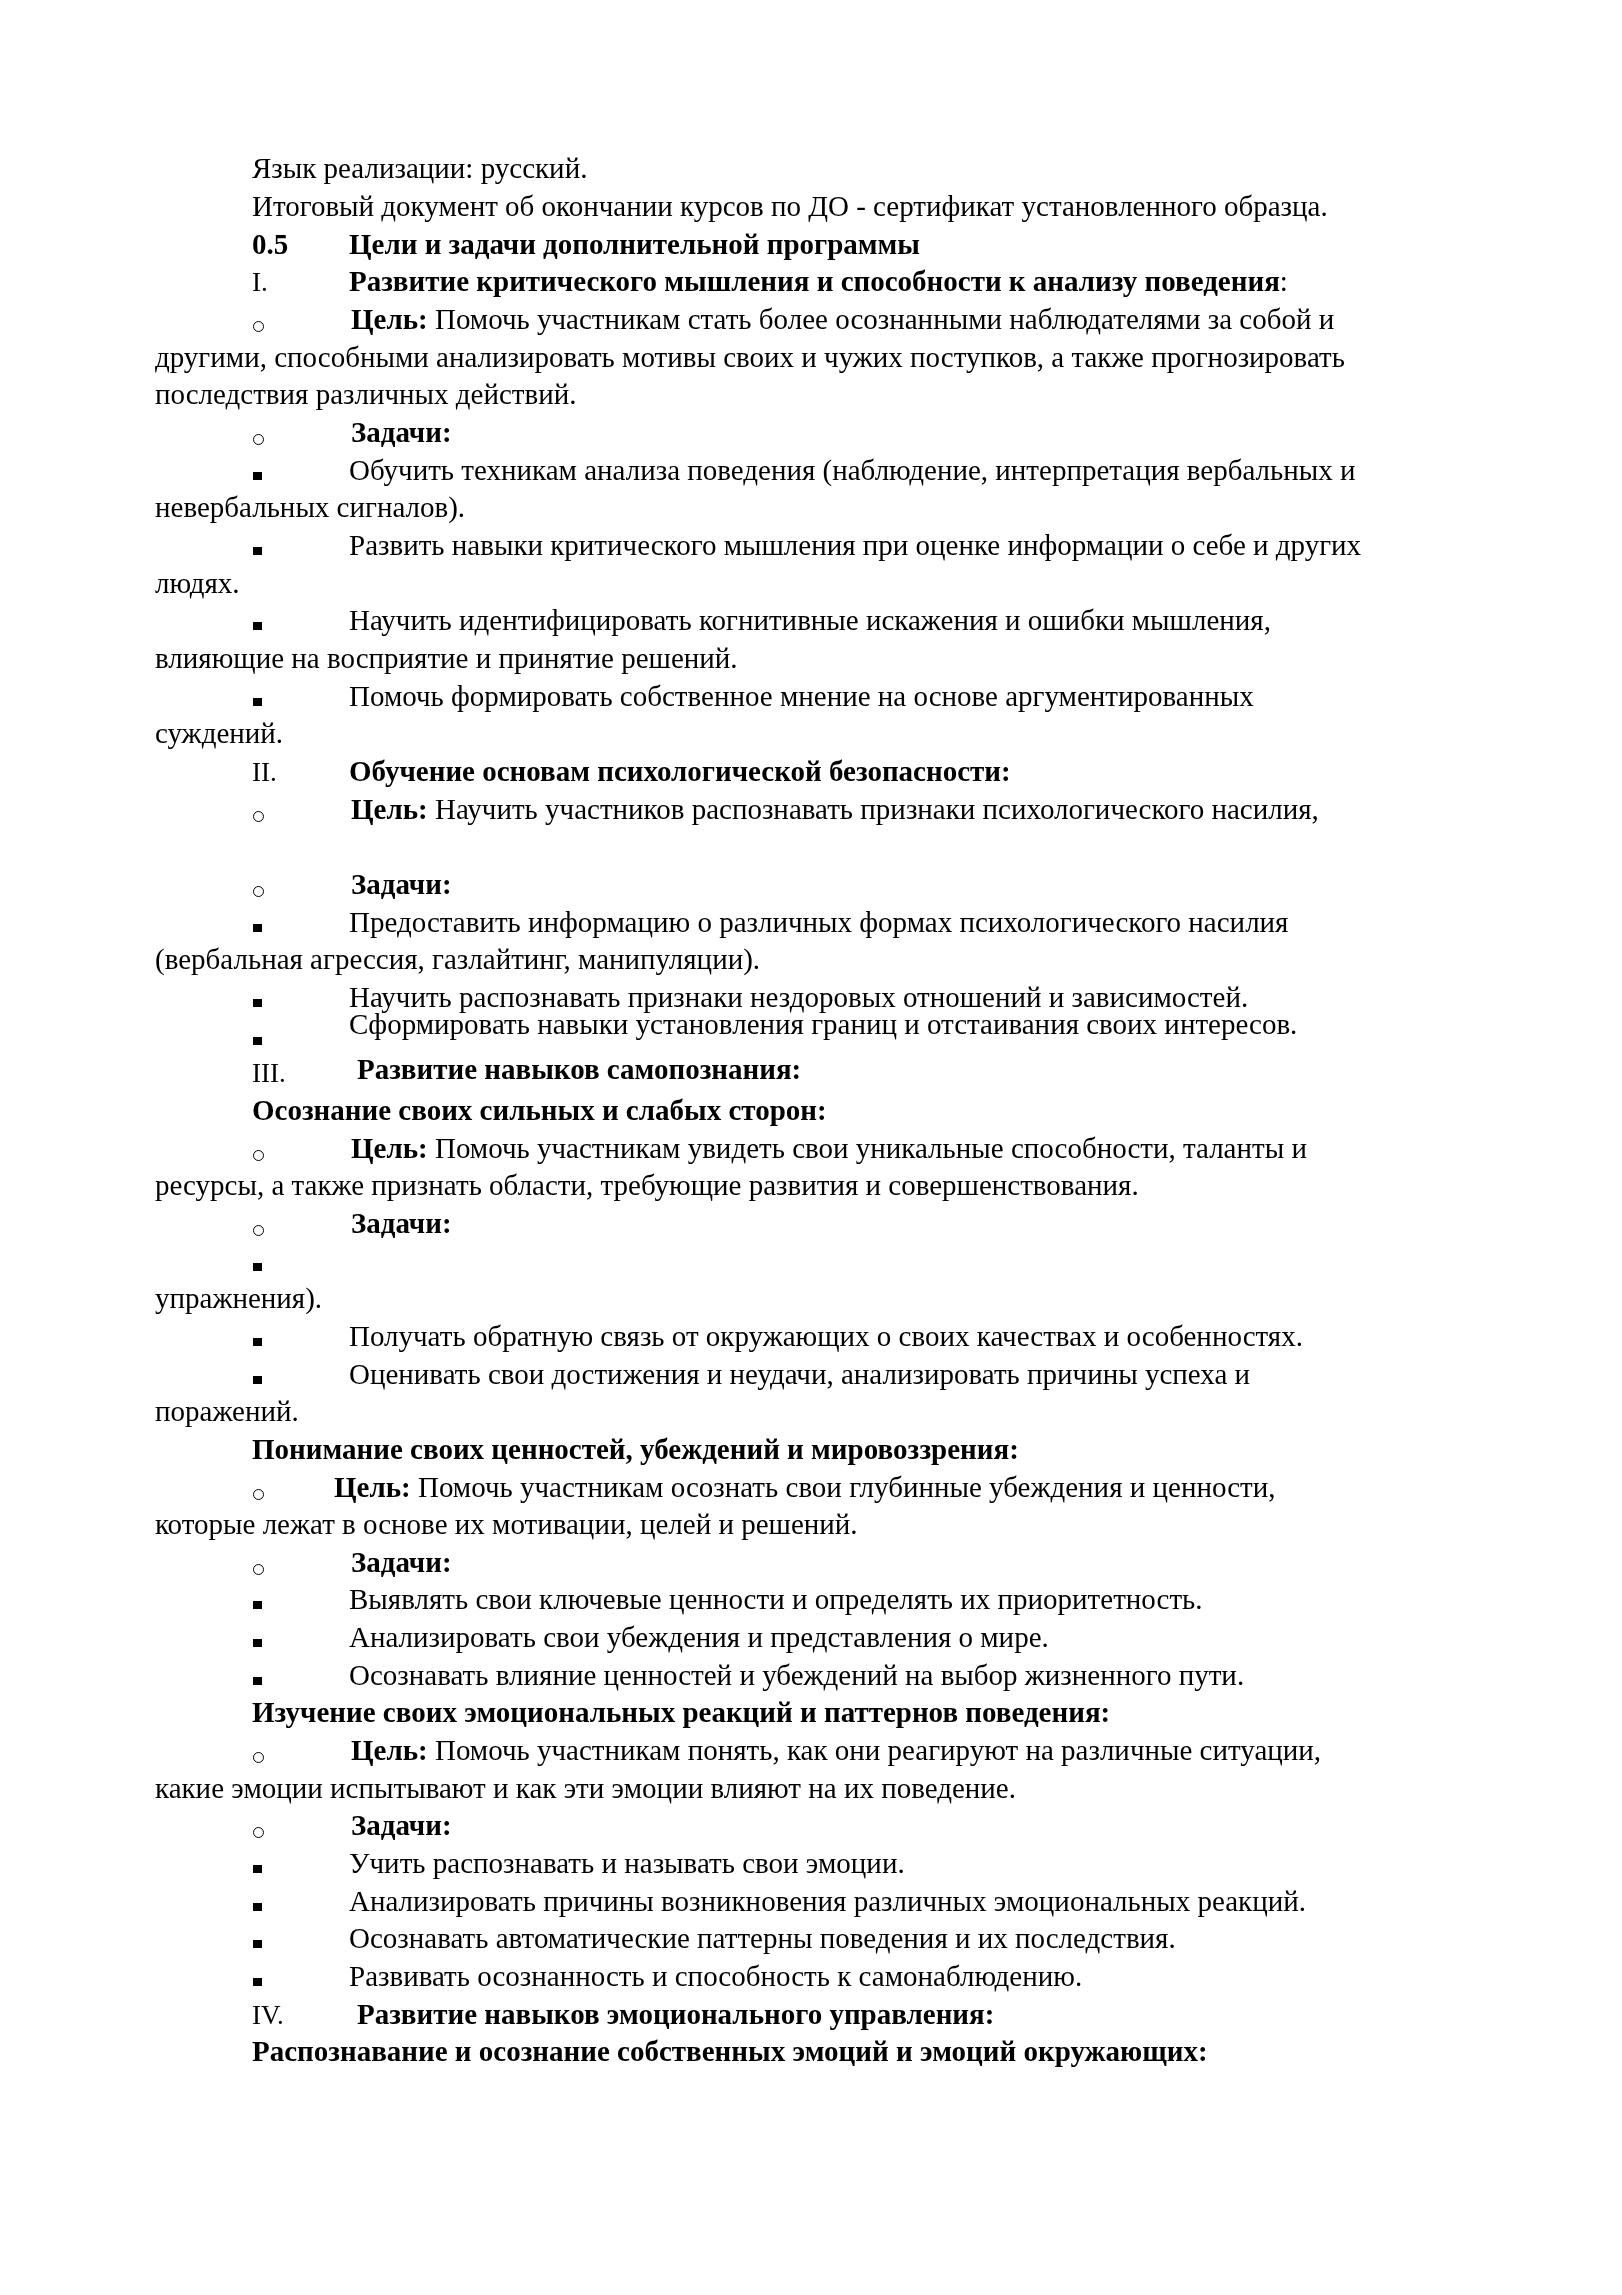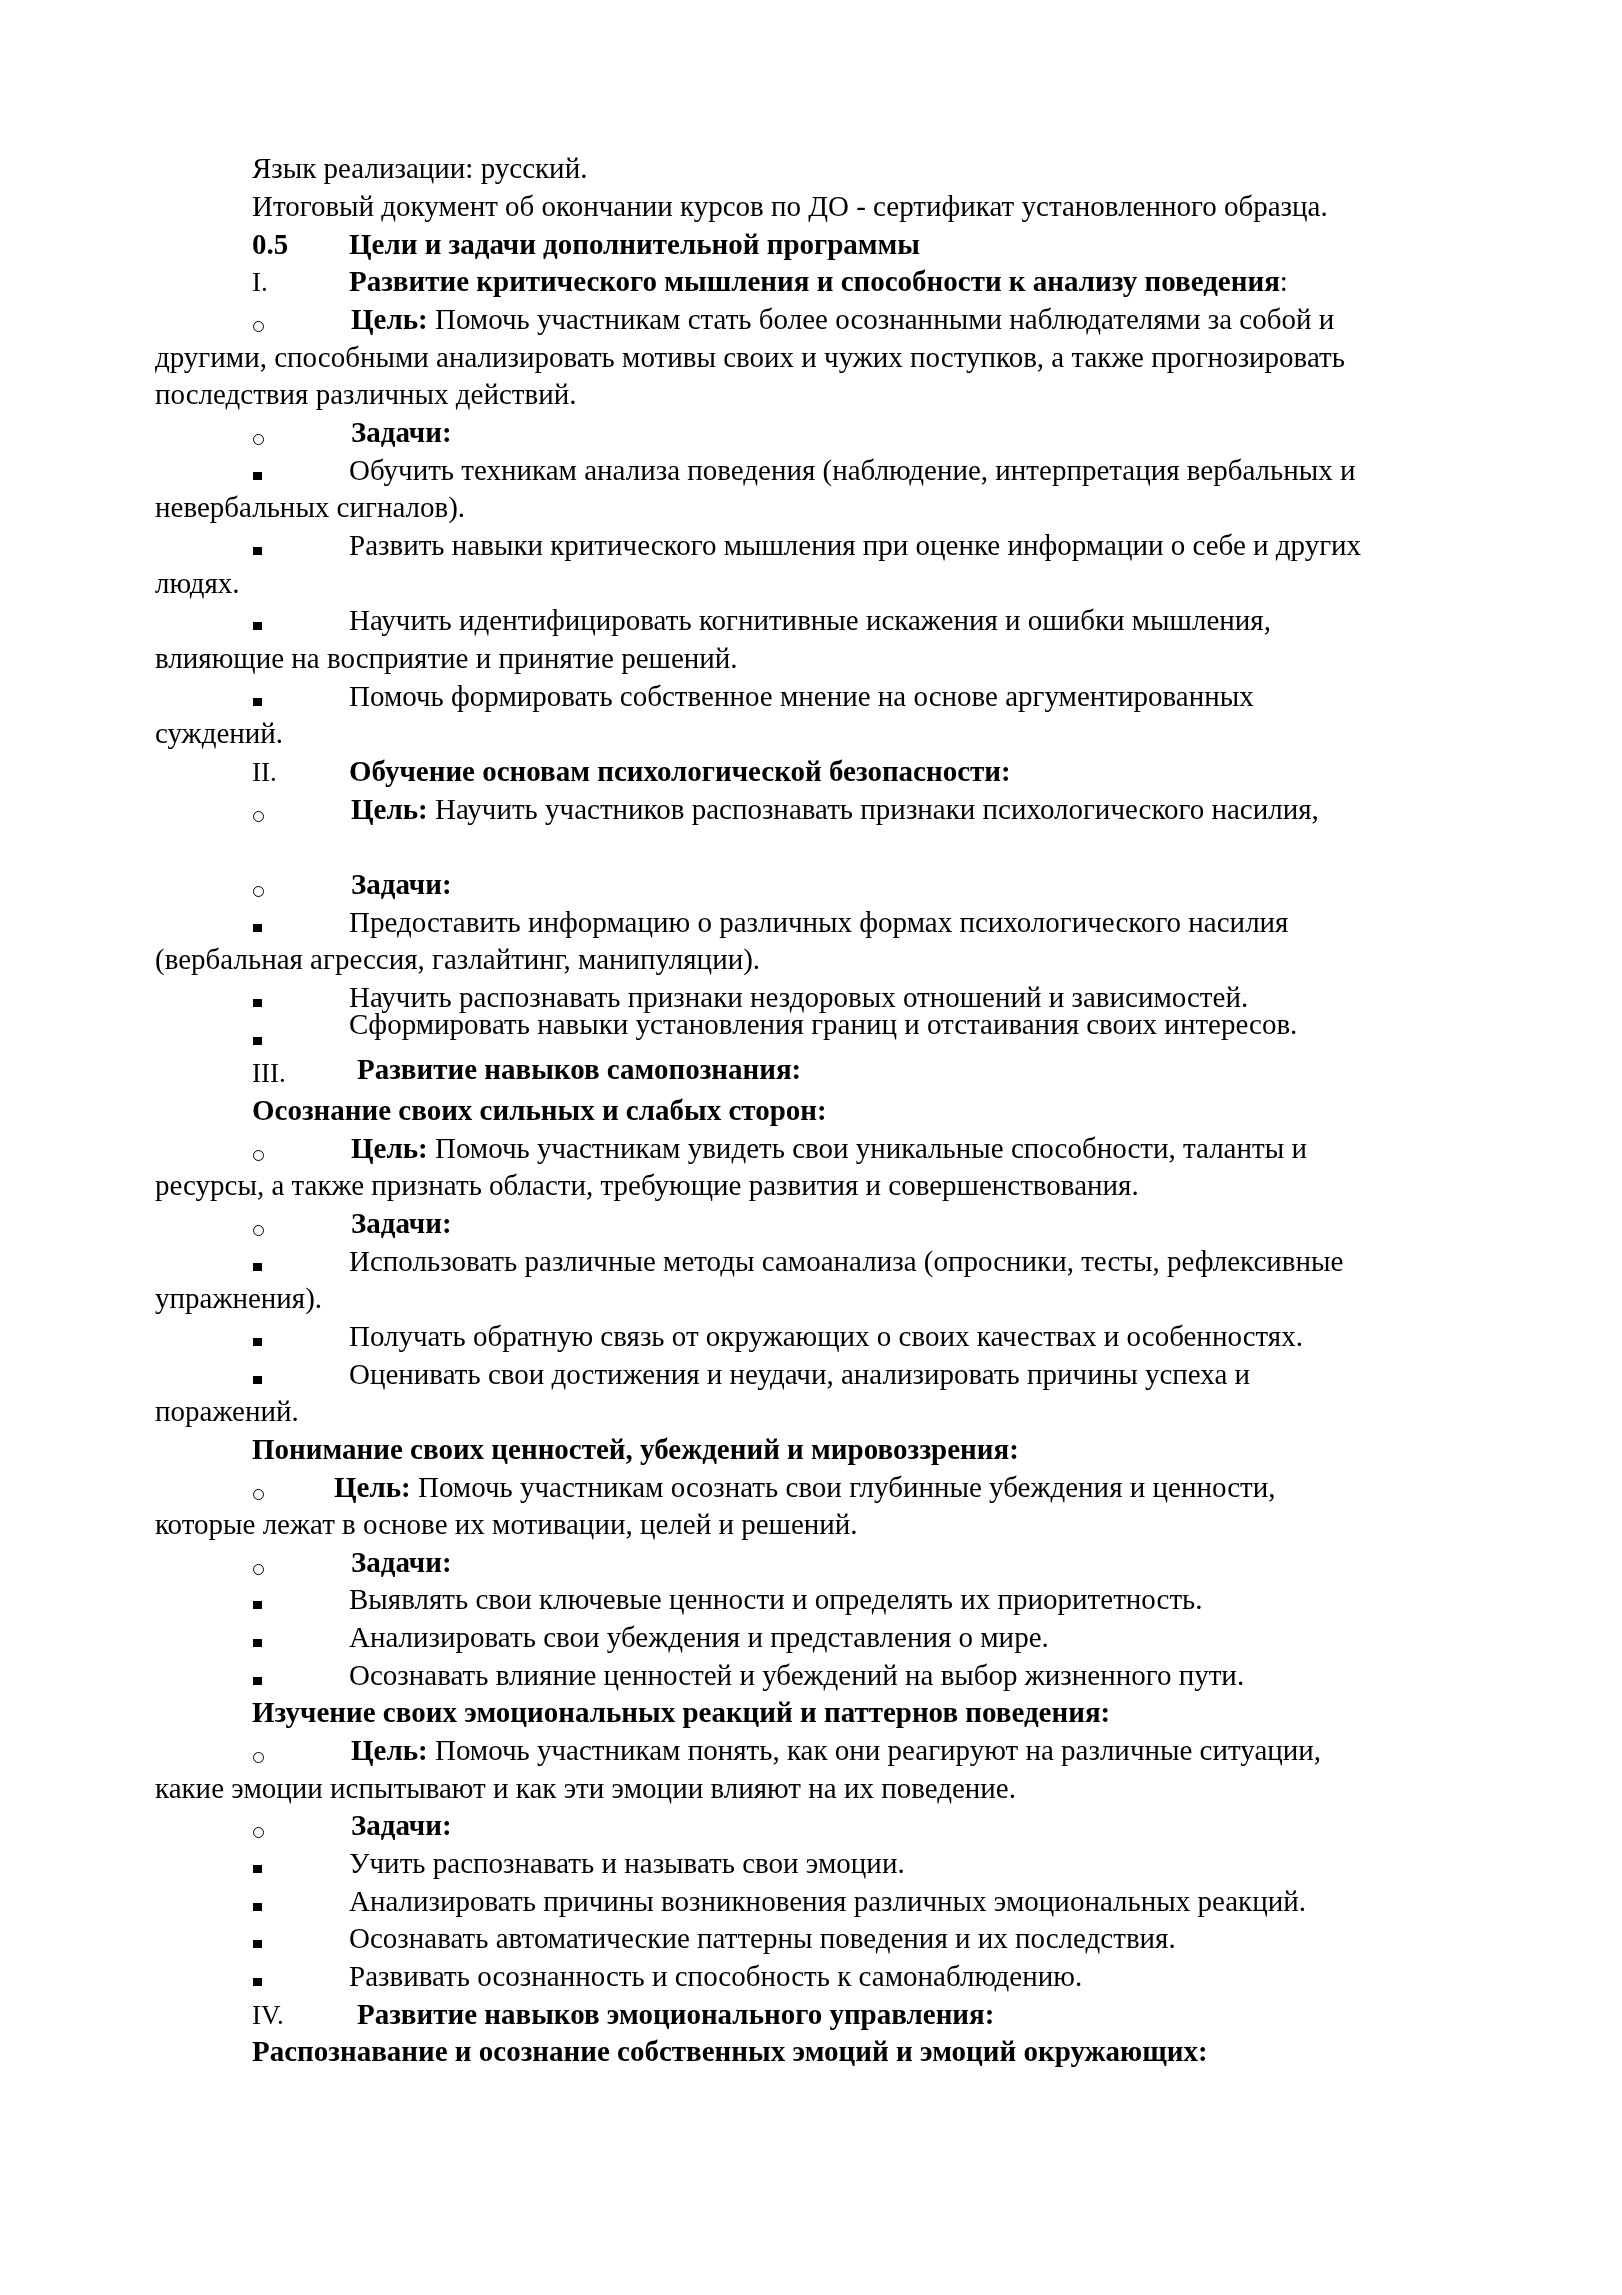--- a/index.html
+++ b/index.html
@@ -124,21 +124,20 @@
     </div>
     <div class="line" style="top: 1169px;">
       <span class="seg" style="left: 155px; bottom: 6.5px;"><span>ресурсы, а также признать области, требующие развития и совершенствования.</span></span>
     </div>
     <div class="line" style="top: 1207px;">
       <span class="marker-circle" style="left: 253px; bottom: 7.9px;"></span>
       <span class="seg" style="left: 351px; bottom: 6.5px;"><b>Задачи:</b></span>
     </div>
     <div class="line" style="top: 1245px;">
       <span class="marker-square" style="left: 253px; bottom: 11px;"></span>
-      <span class="seg" style="left: 349px; bottom: 6.5px;"><span>Использовать различные методы самоанализа (опросники, тесты, рефлексивные</span></span>
     </div>
     <div class="line" style="top: 1282px;">
       <span class="seg" style="left: 155px; bottom: 6.5px;"><span>упражнения).</span></span>
     </div>
     <div class="line" style="top: 1320px;">
       <span class="marker-square" style="left: 253px; bottom: 11px;"></span>
       <span class="seg" style="left: 349px; bottom: 6.5px;"><span>Получать обратную связь от окружающих о своих качествах и особенностях.</span></span>
     </div>
     <div class="line" style="top: 1358px;">
       <span class="marker-square" style="left: 253px; bottom: 11px;"></span>

